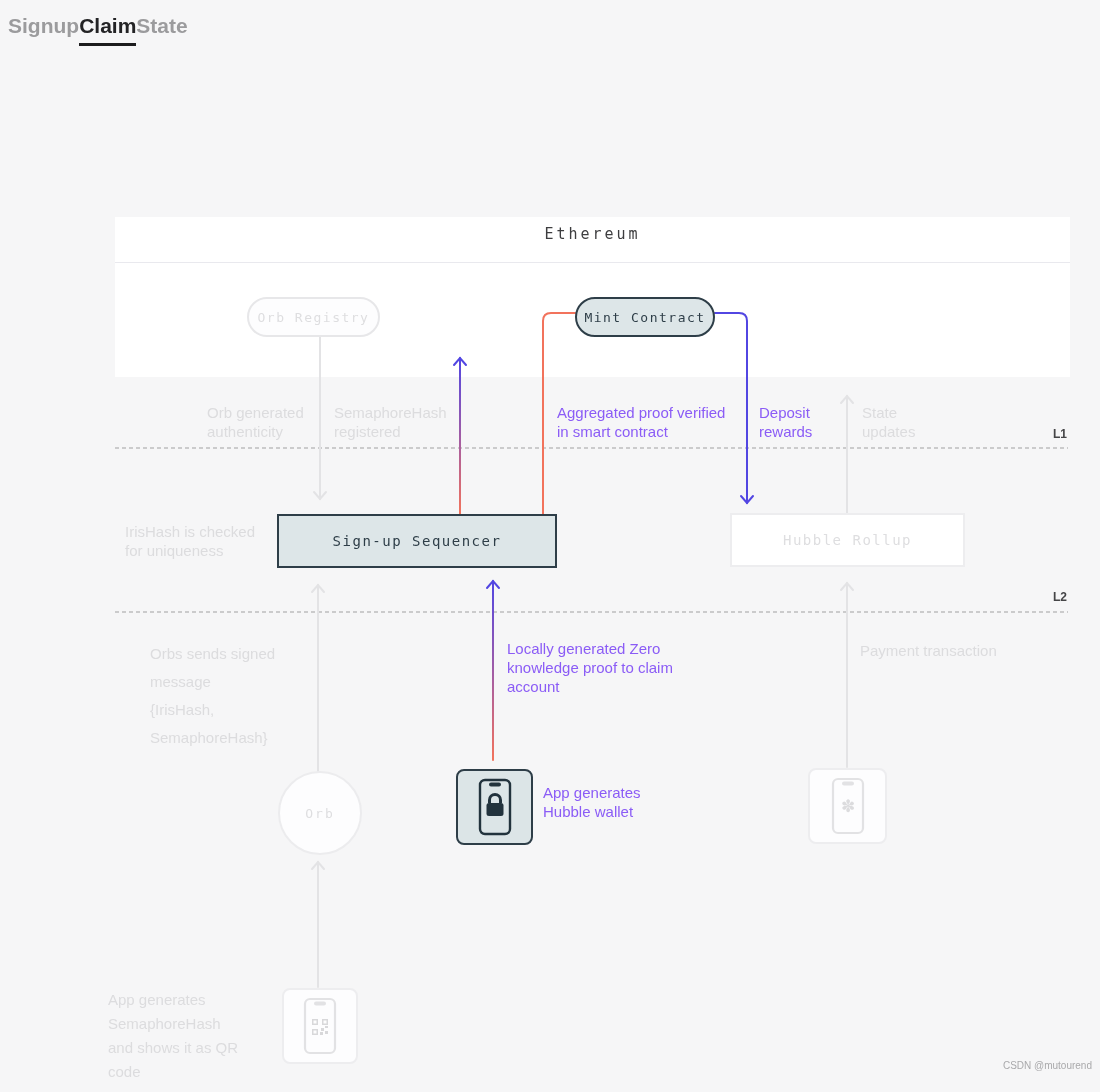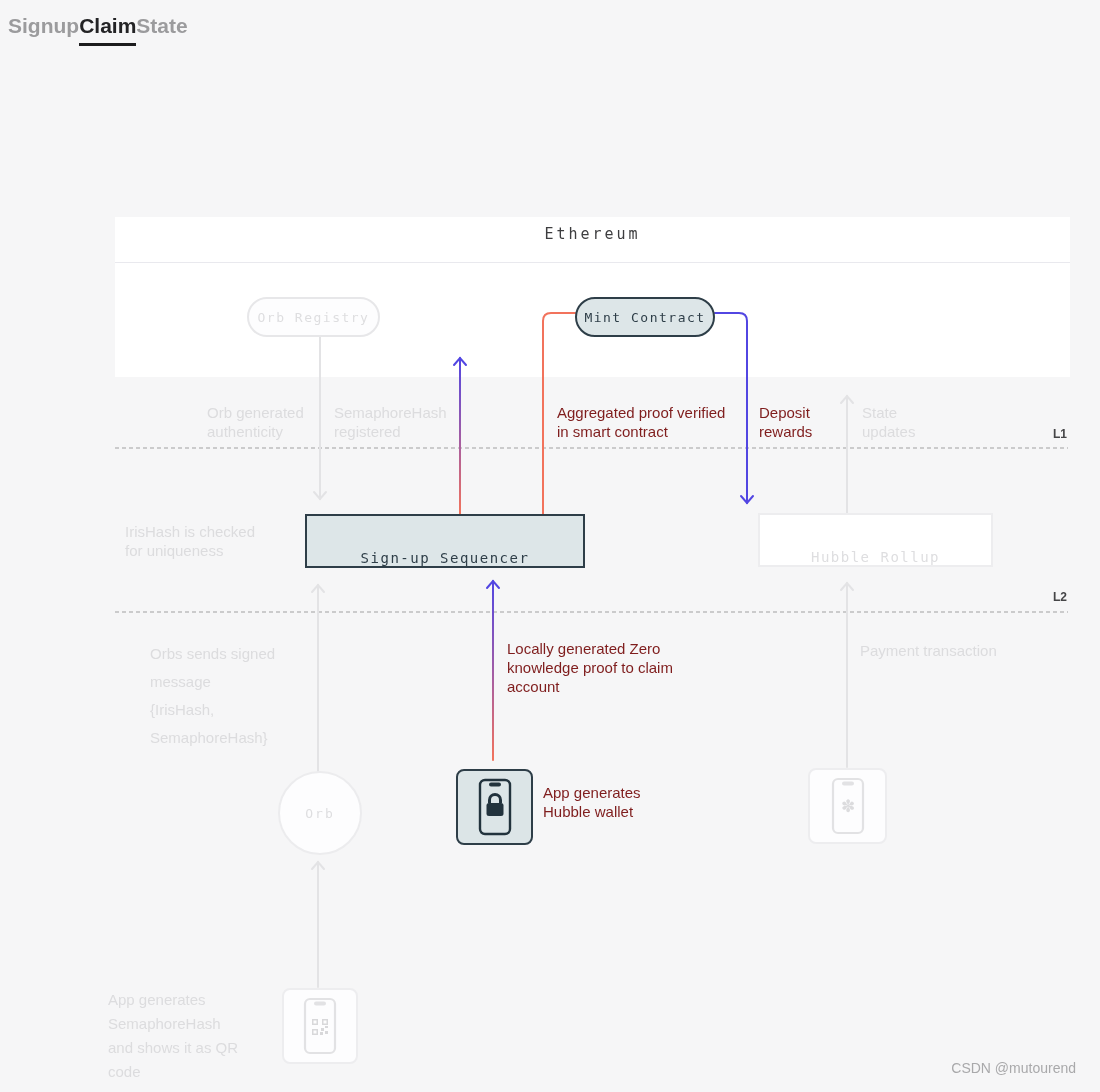--- a/index.html
+++ b/index.html
@@ -17,38 +17,38 @@
       font-family:"DejaVu Sans Mono",monospace;font-size:15px;letter-spacing:3px;color:#3d3d3f;}
   .band-sep{position:absolute;left:0;top:45px;width:100%;height:1px;background:#e9e9ee;}
 
   
   .pill{position:absolute;height:36px;border-radius:20px;display:flex;align-items:center;
       justify-content:center;font-family:"DejaVu Sans Mono",monospace;font-size:13px;
       letter-spacing:1.5px;box-sizing:content-box;}
   .active-node{background:#dde6e8;border:2px solid #2e3e48;color:#2e3e48;}
   .faded-node{background:#fdfdfe;border:2px solid #e7e7e9;color:#dedee0;}
 
-  .box{position:absolute;display:flex;align-items:flex-end;justify-content:center;
-      font-family:"DejaVu Sans Mono",monospace;font-size:14px;letter-spacing:1.5px;margin-left:28px;}
+  .box{position:absolute;display:flex;align-items:center;justify-content:center;
+      font-family:"DejaVu Sans Mono",monospace;font-size:14px;letter-spacing:1.5px;}
 
   .circle{position:absolute;left:278px;top:771px;width:80px;height:80px;border-radius:50%;
       background:#fdfdfe;border:2px solid #ececee;display:flex;align-items:center;
       justify-content:center;font-family:"DejaVu Sans Mono",monospace;font-size:13px;
       letter-spacing:2px;color:#dedee0;}
 
   .tile{position:absolute;border-radius:8px;display:flex;align-items:center;justify-content:center;}
   .tile.active-tile{background:#dce5e7;border:2px solid #2e3e48;}
   .tile.faded-tile{background:#fdfdfe;border:2px solid #ededef;}
 
   
-  .lbl{position:absolute;font-size:15px;line-height:19px;color:#7f1d1d;white-space:pre-line;}
+  .lbl{position:absolute;font-size:15px;line-height:19px;color:#8b5cf6;white-space:pre-line;}
   .lbl.faded{color:#dcdcde;}
   .layer-tag{position:absolute;font-size:12px;color:#454547;font-weight:bold;}
 
-  .watermark{position:absolute;right:24px;top:1060px;font-size:14px;color:#a9a9ab;}
+  .watermark{position:absolute;right:8px;top:1060px;font-size:10px;color:#a9a9ab;}
 
   svg.overlay{position:absolute;left:0;top:0;pointer-events:none;}
 </style>
 </head>
 <body>
 
 <div id="page">
 
   <div class="tabs">
     <div class="tab">Signup</div>

